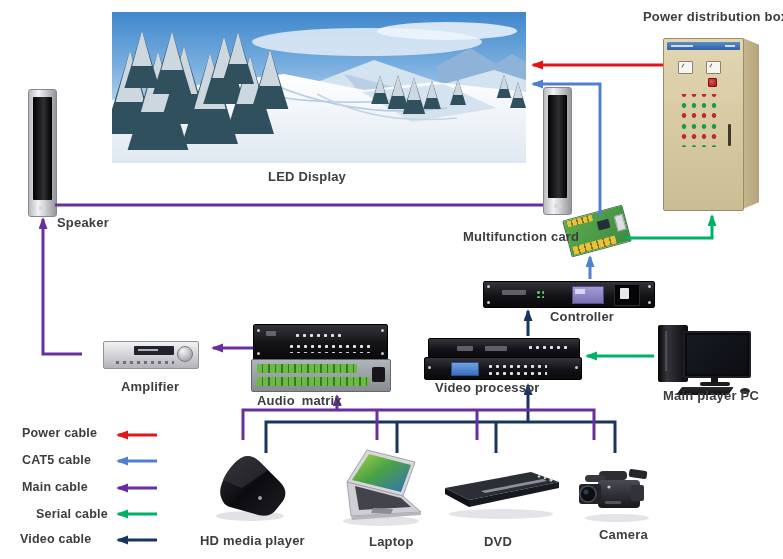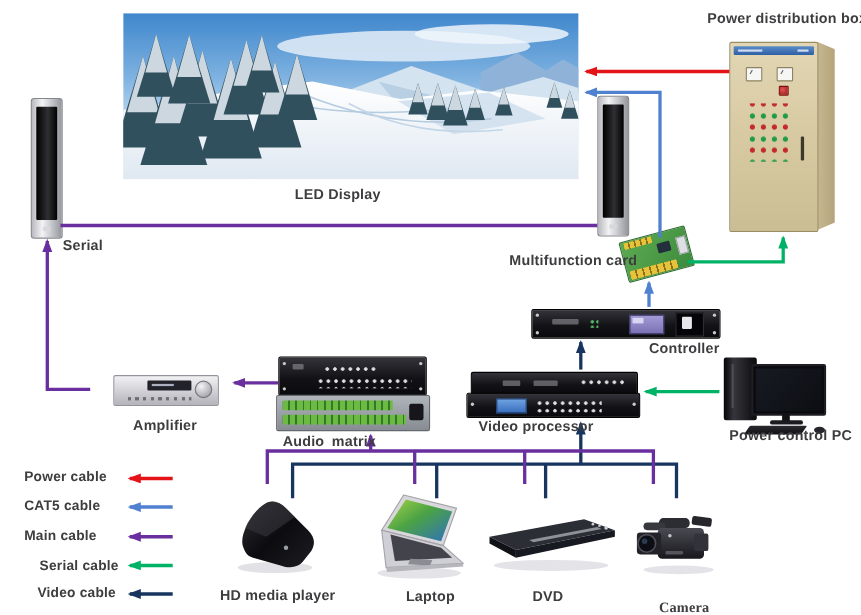--- a/index.html
+++ b/index.html
@@ -349,32 +349,32 @@
     <path d="M55,205 L543,205" fill="none" stroke-width="3" stroke="#6a2f9f"></path>
 
     <path d="M157,435 L118,435" fill="none" stroke-width="3.2" marker-end="url(#arrow-power)" stroke="#e41317"></path>
     <path d="M157,461 L118,461" fill="none" stroke-width="3.2" marker-end="url(#arrow-cat5)" stroke="#4f81d0"></path>
     <path d="M157,488 L118,488" fill="none" stroke-width="3.2" marker-end="url(#arrow-audio)" stroke="#6a2f9f"></path>
     <path d="M157,514 L118,514" fill="none" stroke-width="3.2" marker-end="url(#arrow-serial)" stroke="#00b266"></path>
     <path d="M157,540 L118,540" fill="none" stroke-width="3.2" marker-end="url(#arrow-video)" stroke="#17355e"></path>
   </svg>
 
   <div class="lbl" style="left:268px;top:169px;">LED Display</div>
-  <div class="lbl" style="left:57px;top:215px;">Serial</div>
+  <div class="lbl" style="left:57px;top:215px;">Speaker</div>
   <div class="lbl" style="left:643px;top:9px;">Power distribution box</div>
   <div class="lbl" style="left:463px;top:229px;text-align:right;">Multifunction card</div>
-  <div class="lbl" style="left:550px;top:309px;margin-left:40px;">Controller</div>
+  <div class="lbl" style="left:550px;top:309px;">Controller</div>
   <div class="lbl" style="left:435px;top:380px;">Video processor</div>
-  <div class="lbl" style="left:663px;top:388px;">Power control PC</div>
+  <div class="lbl" style="left:663px;top:388px;">Main player PC</div>
   <div class="lbl" style="left:121px;top:379px;">Amplifier</div>
   <div class="lbl" style="left:257px;top:393px;word-spacing:3px;">Audio matrix</div>
   <div class="lbl" style="left:200px;top:533px;">HD media player</div>
   <div class="lbl" style="left:369px;top:534px;">Laptop</div>
   <div class="lbl" style="left:484px;top:534px;">DVD</div>
-  <div class="lbl" style="left:599px;top:544px;font-family:Liberation Serif, serif;">Camera</div>
+  <div class="lbl" style="left:599px;top:527px;">Camera</div>
 
   <div class="lbl small" style="left:22px;top:426px;">Power cable</div>
   <div class="lbl small" style="left:22px;top:453px;">CAT5 cable</div>
   <div class="lbl small" style="left:22px;top:480px;">Main cable</div>
   <div class="lbl small" style="left:36px;top:507px;">Serial cable</div>
-  <div class="lbl small" style="left:34px;top:532px;">Video cable</div>
+  <div class="lbl small" style="left:20px;top:532px;">Video cable</div>
 
 </div>
 
 </body></html>

